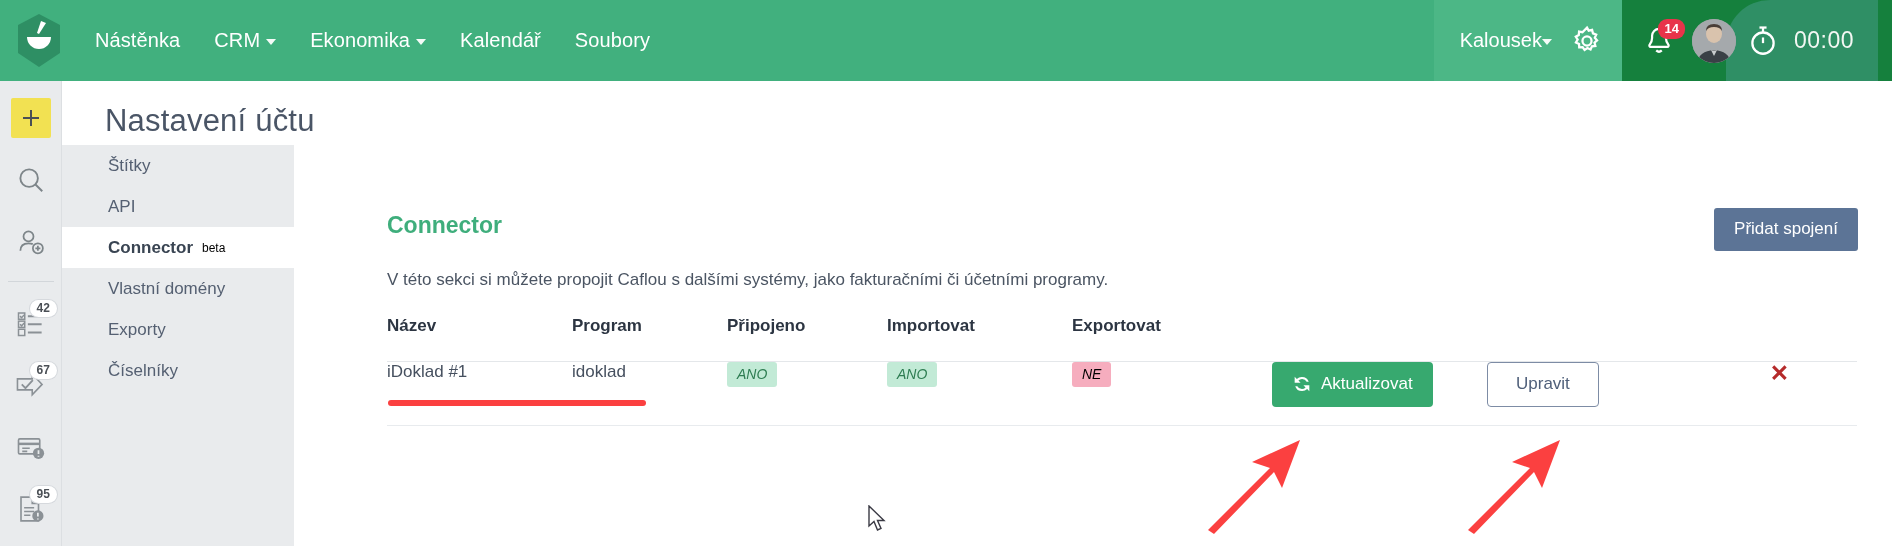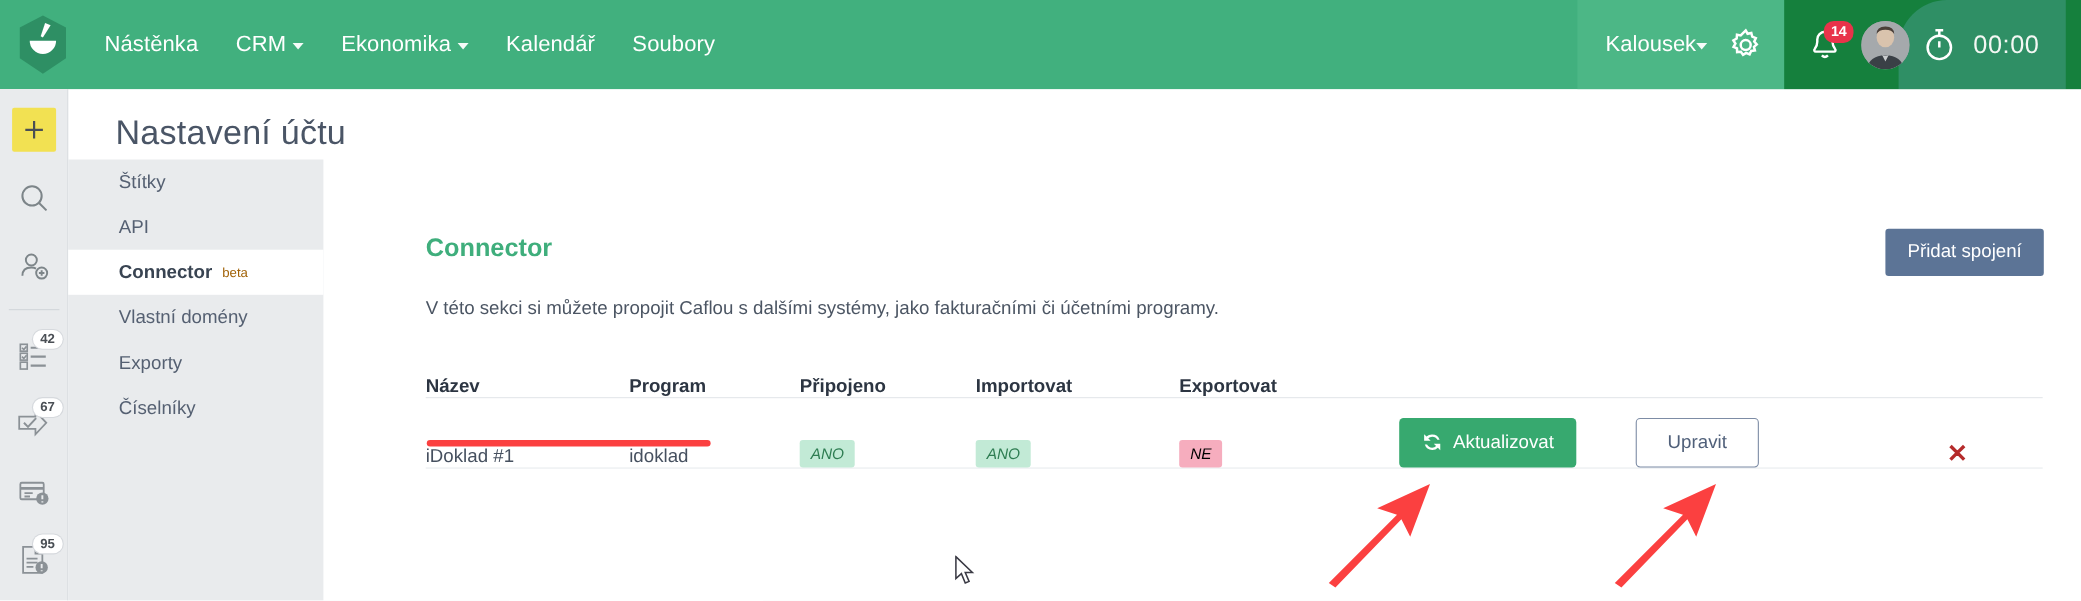--- a/index.html
+++ b/index.html
@@ -93,21 +93,21 @@
   
   .setnav {
     position:absolute; top:145px; left:62px; width:232px; height:401px;
     background:#e9ebed;
   }
   .setnav-item {
     height: 41px; display:flex; align-items:center; gap:9px;
     padding-left: 46px; color:#556072; font-size:17px; cursor:pointer;
   }
   .setnav-item.active { background:#ffffff; font-weight:700; color:#394452; }
-  .beta-tag { font-size: 12px; font-weight: 400; color:#a16207; }
+  .beta-tag { font-size: 12px; font-weight: 400; color:#000000; }
 
   .pagetitle {
     position:absolute; top:103px; left:105px;
     font-size: 31px; color:#4a5566; font-weight:400; letter-spacing:.2px;
   }
 
   .page-bg {
     position:absolute; top:81px; left:62px; width:1830px; height:465px;
     background:#e9ebed; z-index:-1;
   }
@@ -127,21 +127,21 @@
     font-size: 17px; padding: 11px 20px 12px; cursor:pointer;
     font-family:"Liberation Sans", sans-serif;
   }
   .card-desc {
     position:absolute; top:94px; left:33px;
     font-size: 17px; color:#4b5563;
   }
 
   
   .tbl { position:absolute; top:140px; left:33px; width:1470px; }
-  .tbl-row { display:flex; align-items:flex-end; }
+  .tbl-row { display:flex; align-items:flex-start; }
   .tbl-head { height: 46px; border-bottom: 1px solid #e4e7ea; }
   .tbl-head .cell { font-size:17px; color:#2c3542; font-weight:700; }
   .tbl-body { height: 64px; border-bottom: 1px solid #e8ebee; position:relative; }
   .tbl-body .cell { font-size:17px; color:#46505f; }
   .c-name { width: 185px; }
   .c-prog { width: 155px; }
   .c-conn { width: 160px; }
   .c-imp  { width: 185px; }
   .c-exp  { width: 200px; }
   .c-act1 { width: 215px; }

